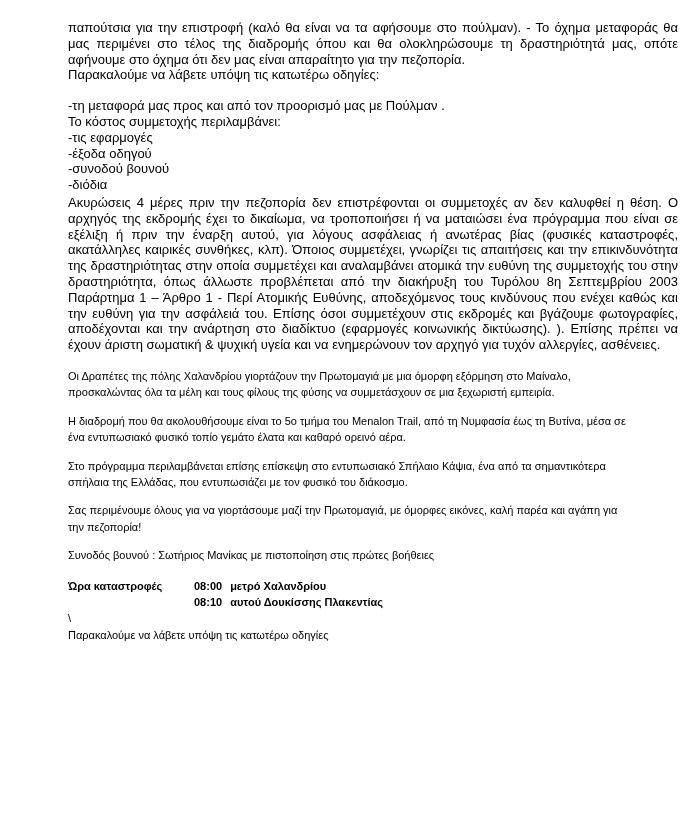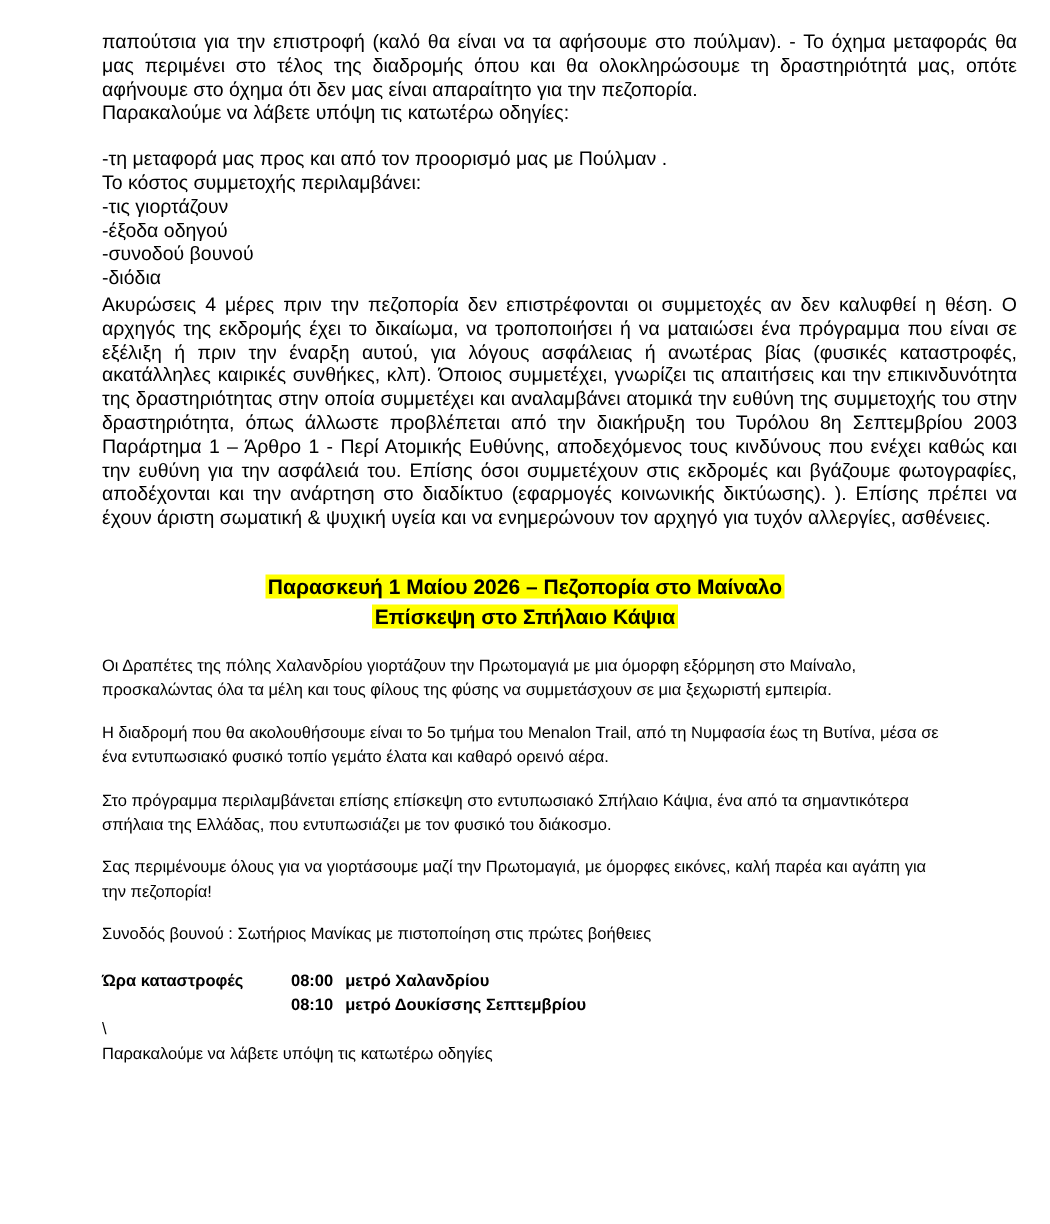--- a/index.html
+++ b/index.html
@@ -81,47 +81,43 @@
 <body>
 
 <div class="doc">
 
   <p class="u just">παπούτσια για την επιστροφή (καλό θα είναι να τα αφήσουμε στο πούλμαν). - Το όχημα μεταφοράς θα μας περιμένει στο τέλος της διαδρομής όπου και θα ολοκληρώσουμε τη δραστηριότητά μας, οπότε αφήνουμε στο όχημα ότι δεν μας είναι απαραίτητο για την πεζοπορία.</p>
   <p class="u">Παρακαλούμε να λάβετε υπόψη τις κατωτέρω οδηγίες:</p>
 
   <div class="cost">
     <p class="u">-τη μεταφορά μας προς και από τον προορισμό μας με Πούλμαν .</p>
     <p class="u">Το κόστος συμμετοχής  περιλαμβάνει:</p>
-    <p class="u">-τις γιορτάζουν</p>
+    <p class="u">-τις εφαρμογές</p>
     <p class="u">-έξοδα οδηγού</p>
     <p class="u">-συνοδού βουνού</p>
     <p class="u">-διόδια</p>
   </div>
 
   <p class="u just cancel">Ακυρώσεις 4 μέρες πριν την πεζοπορία δεν επιστρέφονται οι συμμετοχές αν δεν καλυφθεί η θέση. Ο αρχηγός της εκδρομής έχει το δικαίωμα, να τροποποιήσει ή να ματαιώσει ένα πρόγραμμα που είναι σε εξέλιξη ή πριν την έναρξη αυτού, για λόγους ασφάλειας ή ανωτέρας βίας (φυσικές καταστροφές, ακατάλληλες καιρικές συνθήκες, κλπ). Όποιος συμμετέχει, γνωρίζει τις απαιτήσεις και την επικινδυνότητα της δραστηριότητας στην οποία συμμετέχει και αναλαμβάνει ατομικά την ευθύνη της συμμετοχής του στην δραστηριότητα, όπως άλλωστε προβλέπεται από την διακήρυξη του Τυρόλου 8η Σεπτεμβρίου 2003 Παράρτημα 1 – Άρθρο 1 - Περί Ατομικής Ευθύνης, αποδεχόμενος τους κινδύνους που ενέχει καθώς και την ευθύνη για την ασφάλειά του. Επίσης όσοι συμμετέχουν στις εκδρομές και βγάζουμε φωτογραφίες, αποδέχονται και την ανάρτηση στο διαδίκτυο (εφαρμογές κοινωνικής δικτύωσης). ). Επίσης πρέπει να έχουν άριστη σωματική &amp; ψυχική υγεία και να ενημερώνουν τον αρχηγό για τυχόν αλλεργίες, ασθένειες.</p>
 
-  <div class="event-heading">
-    <div><span class="hl">Παρασκευή 1 Μαίου 2026 – Πεζοπορία στο Μαίναλο</span></div>
-    <div><span class="hl">Επίσκεψη στο Σπήλαιο Κάψια</span></div>
-  </div>
 
   <div class="lower">
     <p>Οι Δραπέτες της πόλης Χαλανδρίου γιορτάζουν την Πρωτομαγιά με μια όμορφη εξόρμηση στο Μαίναλο, προσκαλώντας όλα τα μέλη και τους φίλους της φύσης να συμμετάσχουν σε μια ξεχωριστή εμπειρία.</p>
     <p>Η διαδρομή που θα ακολουθήσουμε είναι το 5ο τμήμα του Menalon Trail, από τη Νυμφασία έως τη Βυτίνα, μέσα σε ένα εντυπωσιακό φυσικό τοπίο γεμάτο έλατα και καθαρό ορεινό αέρα.</p>
     <p>Στο πρόγραμμα περιλαμβάνεται επίσης επίσκεψη στο εντυπωσιακό Σπήλαιο Κάψια, ένα από τα σημαντικότερα σπήλαια της Ελλάδας, που εντυπωσιάζει με τον φυσικό του διάκοσμο.</p>
     <p>Σας περιμένουμε όλους για να γιορτάσουμε μαζί την Πρωτομαγιά, με όμορφες εικόνες, καλή παρέα και αγάπη για την πεζοπορία!</p>
 
     <p class="bold escort">Συνοδός βουνού : Σωτήριος Μανίκας με πιστοποίηση στις πρώτες βοήθειες</p>
 
     <div class="departure">
       <div class="dep-row">
         <span class="dep-label">Ώρα καταστροφές</span><span class="dep-time">08:00</span><span class="dep-station">μετρό Χαλανδρίου</span>
       </div>
       <div class="dep-row dep-row2">
-        <span class="dep-time">08:10</span><span class="dep-station">μετρό Δουκίσσης Σεπτεμβρίου</span>
+        <span class="dep-time">08:10</span><span class="dep-station">αυτού Δουκίσσης Πλακεντίας</span>
       </div>
     </div>
 
     <p class="tight">\</p>
     <p class="tight">Παρακαλούμε να λάβετε υπόψη τις κατωτέρω οδηγίες</p>
   </div>
 
 </div>
 
 </body></html>

